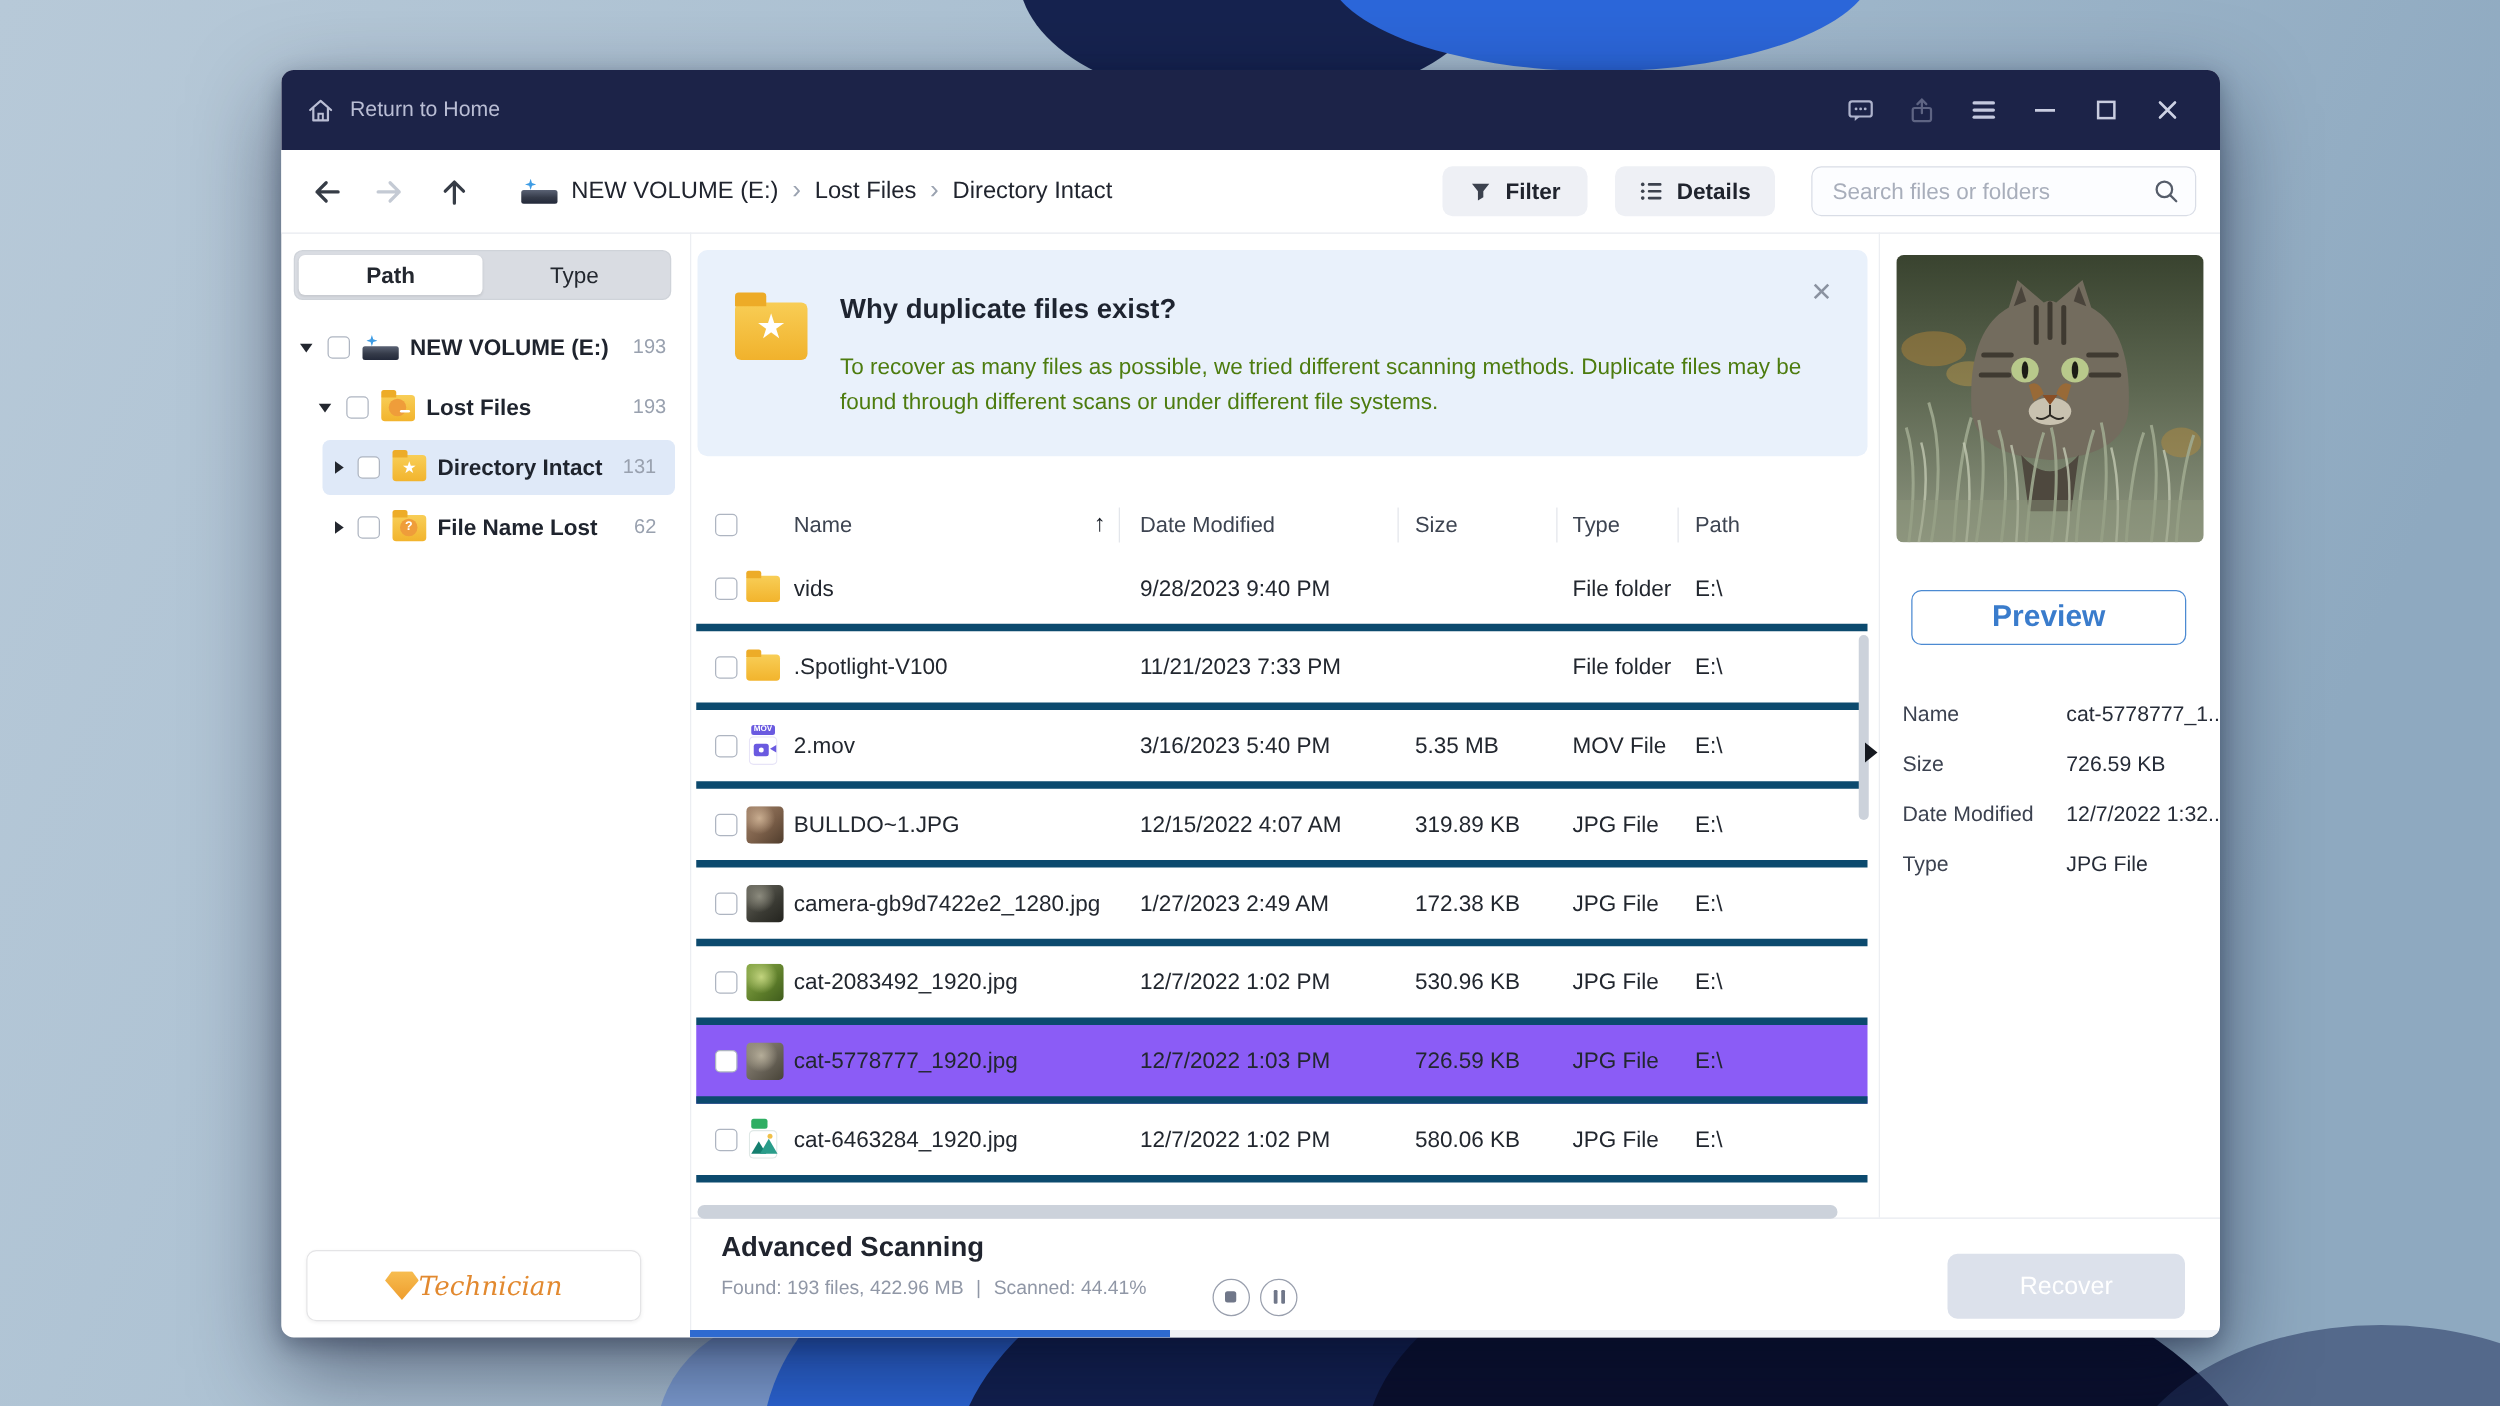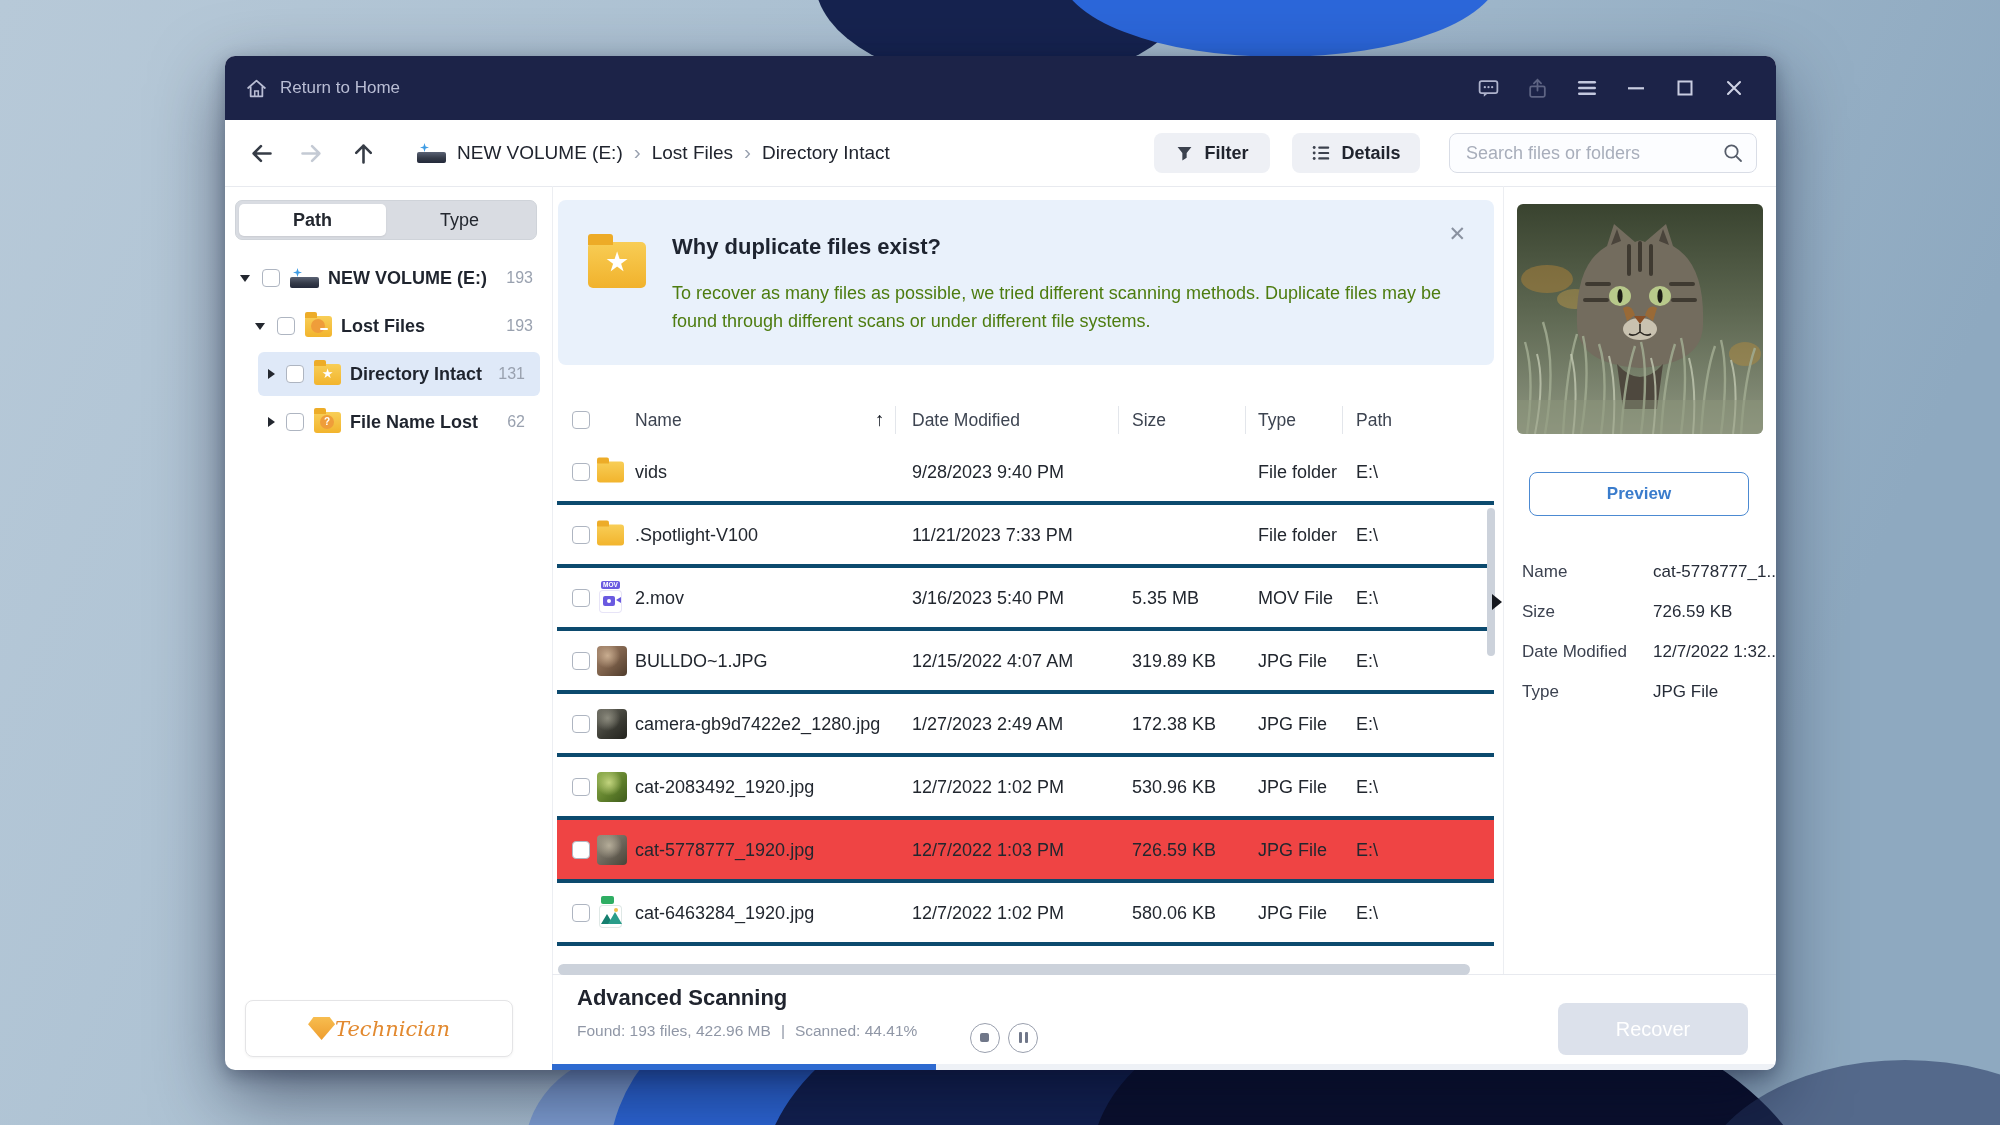--- a/index.html
+++ b/index.html
@@ -66,22 +66,22 @@
   .banner-folder::before { content:""; position:absolute; left:0; top:-8px; width:25px; height:11px; background:#edab27; border-radius:3px 3px 0 0; }
   .banner-folder::after { content:"\2605"; position:absolute; left:0; top:4px; width:100%; text-align:center; color:#fff; font-size:27px; }
   .banner-title { position:absolute; left:114px; top:34px; font-size:22px; font-weight:700; color:#1e2430; }
   .banner-body { position:absolute; left:114px; top:80px; width:810px; font-size:18px; line-height:1.55; color:#4d7c0f; }
   .banner-x { position:absolute; right:28px; top:22px; font-size:21px; color:#8a92a0; }
 
   
   .thead { position:absolute; left:332px; top:344px; width:937px; height:40px; font-size:17.5px; color:#3d4451; }
   .thead .sep { position:absolute; top:6px; width:1px; height:28px; background:#e3e6eb; }
   .col { position:absolute; top:50%; transform:translateY(-50%); white-space:nowrap; }
-  .trow { position:absolute; left:332px; width:937px; height:63px; border-bottom:4px solid #0c4a6e; font-size:18px; color:#22272f;text-decoration:underline; }
-  .trow.sel { background:#ef4444; }
+  .trow { position:absolute; left:332px; width:937px; height:63px; border-bottom:6px solid #0c4a6e; font-size:18px; color:#22272f;text-decoration:underline; }
+  .trow.sel { background:#8b5cf6; }
   .trow .cb, .thead .cb { position:absolute; left:15px; top:50%; transform:translateY(-50%); }
   .ficon { position:absolute; left:40px; top:50%; transform:translateY(-50%); }
   .thumb { position:absolute; left:40px; top:50%; transform:translateY(-50%); width:30px; height:30px; border-radius:4px; }
   .c-name { left:78px; } .c-date { left:355px; } .c-size { left:575px; } .c-type { left:701px; } .c-path { left:799px; }
   .sortarrow { position:absolute; left:318px; top:50%; transform:translateY(-50%); font-size:19px; font-weight:700; color:#161b24; }
 
   .th-dog   { background:radial-gradient(circle at 35% 32%, #c9ad90 0%, transparent 45%), linear-gradient(135deg,#a3836a,#7b5f49 55%,#4f3c2c); }
   .th-dark  { background:radial-gradient(circle at 35% 30%, #8c8b7e 0%, transparent 45%), linear-gradient(140deg,#6b6a60,#3a3a33 60%,#23231e); }
   .th-green { background:radial-gradient(circle at 40% 35%, #c2d47e 0%, transparent 50%), linear-gradient(135deg,#8fae4d,#5d7d2a 60%,#3f5c1c); }
   .th-gray  { background:radial-gradient(circle at 40% 35%, #b5ad99 0%, transparent 50%), linear-gradient(135deg,#97907f,#6b655a 55%,#474337); }
@@ -98,21 +98,21 @@
   .imgicon .ibody { position:absolute; left:2px; top:9px; width:23px; height:23px; background:#fff; border-radius:4px; box-shadow:inset 0 0 0 1px #dfe8e6; }
   .imgicon .m1 { position:absolute; left:4px; top:18px; width:0; height:0; border-left:6px solid transparent; border-right:6px solid transparent; border-bottom:10px solid #157f6f; }
   .imgicon .m2 { position:absolute; left:11px; top:16px; width:0; height:0; border-left:7px solid transparent; border-right:7px solid transparent; border-bottom:12px solid #2a9d8a; }
   .imgicon .sun { position:absolute; left:17px; top:12px; width:4px; height:4px; border-radius:50%; background:#f0c04a; }
 
   .vscroll { position:absolute; left:1262px; top:452px; width:8px; height:148px; background:#ccd2db; border-radius:4px; }
   .hscroll { position:absolute; left:333px; top:908px; width:912px; height:11px; background:#ccd2db; border-radius:6px; }
 
   
   .pimg { position:absolute; left:1292px; top:148px; width:246px; height:230px; border-radius:6px; overflow:hidden; }
-  .preview-btn { position:absolute; left:1304px; top:416px; width:220px; height:44px; background:#fff; border:1.6px solid #4c8ad2; border-radius:8px; color:#3a7ccc; font-size:17px; font-weight:700; display:flex; align-items:center; justify-content:center; }
+  .preview-btn { position:absolute; left:1304px; top:416px; width:220px; height:44px; background:#fff; border:1.6px solid #4c8ad2; border-radius:8px; color:#3a7ccc; font-size:24px; font-weight:700; display:flex; align-items:center; justify-content:center; }
   .drow { position:absolute; left:1297px; width:244px; height:26px; font-size:17px; }
   .drow .dl { position:absolute; left:0; color:#3c4250; }
   .drow .dv { position:absolute; left:131px; color:#262c38; white-space:nowrap; }
   .collapse { position:absolute; left:1267px; top:538px; width:0; height:0; border-top:8px solid transparent; border-bottom:8px solid transparent; border-left:10px solid #15181f; }
 
   
   .technician { position:absolute; left:20px; top:944px; width:268px; height:57px; background:#fff; border:1px solid #e4e4e6; border-radius:8px; box-shadow:0 1px 3px rgba(0,0,0,.05); display:flex; align-items:center; justify-content:center; gap:0; }
   .gem { width:27px; height:23px; background:linear-gradient(#f7bd50,#ee9d2e); clip-path:polygon(20% 0,80% 0,100% 32%,50% 100%,0 32%); }
   .tech-label { font-family:"DejaVu Serif","Liberation Serif",serif; font-style:italic; font-size:21px; color:#e2892f; }
   .adv-title { position:absolute; left:352px; top:929px; font-size:22px; font-weight:700; color:#20242e; }

